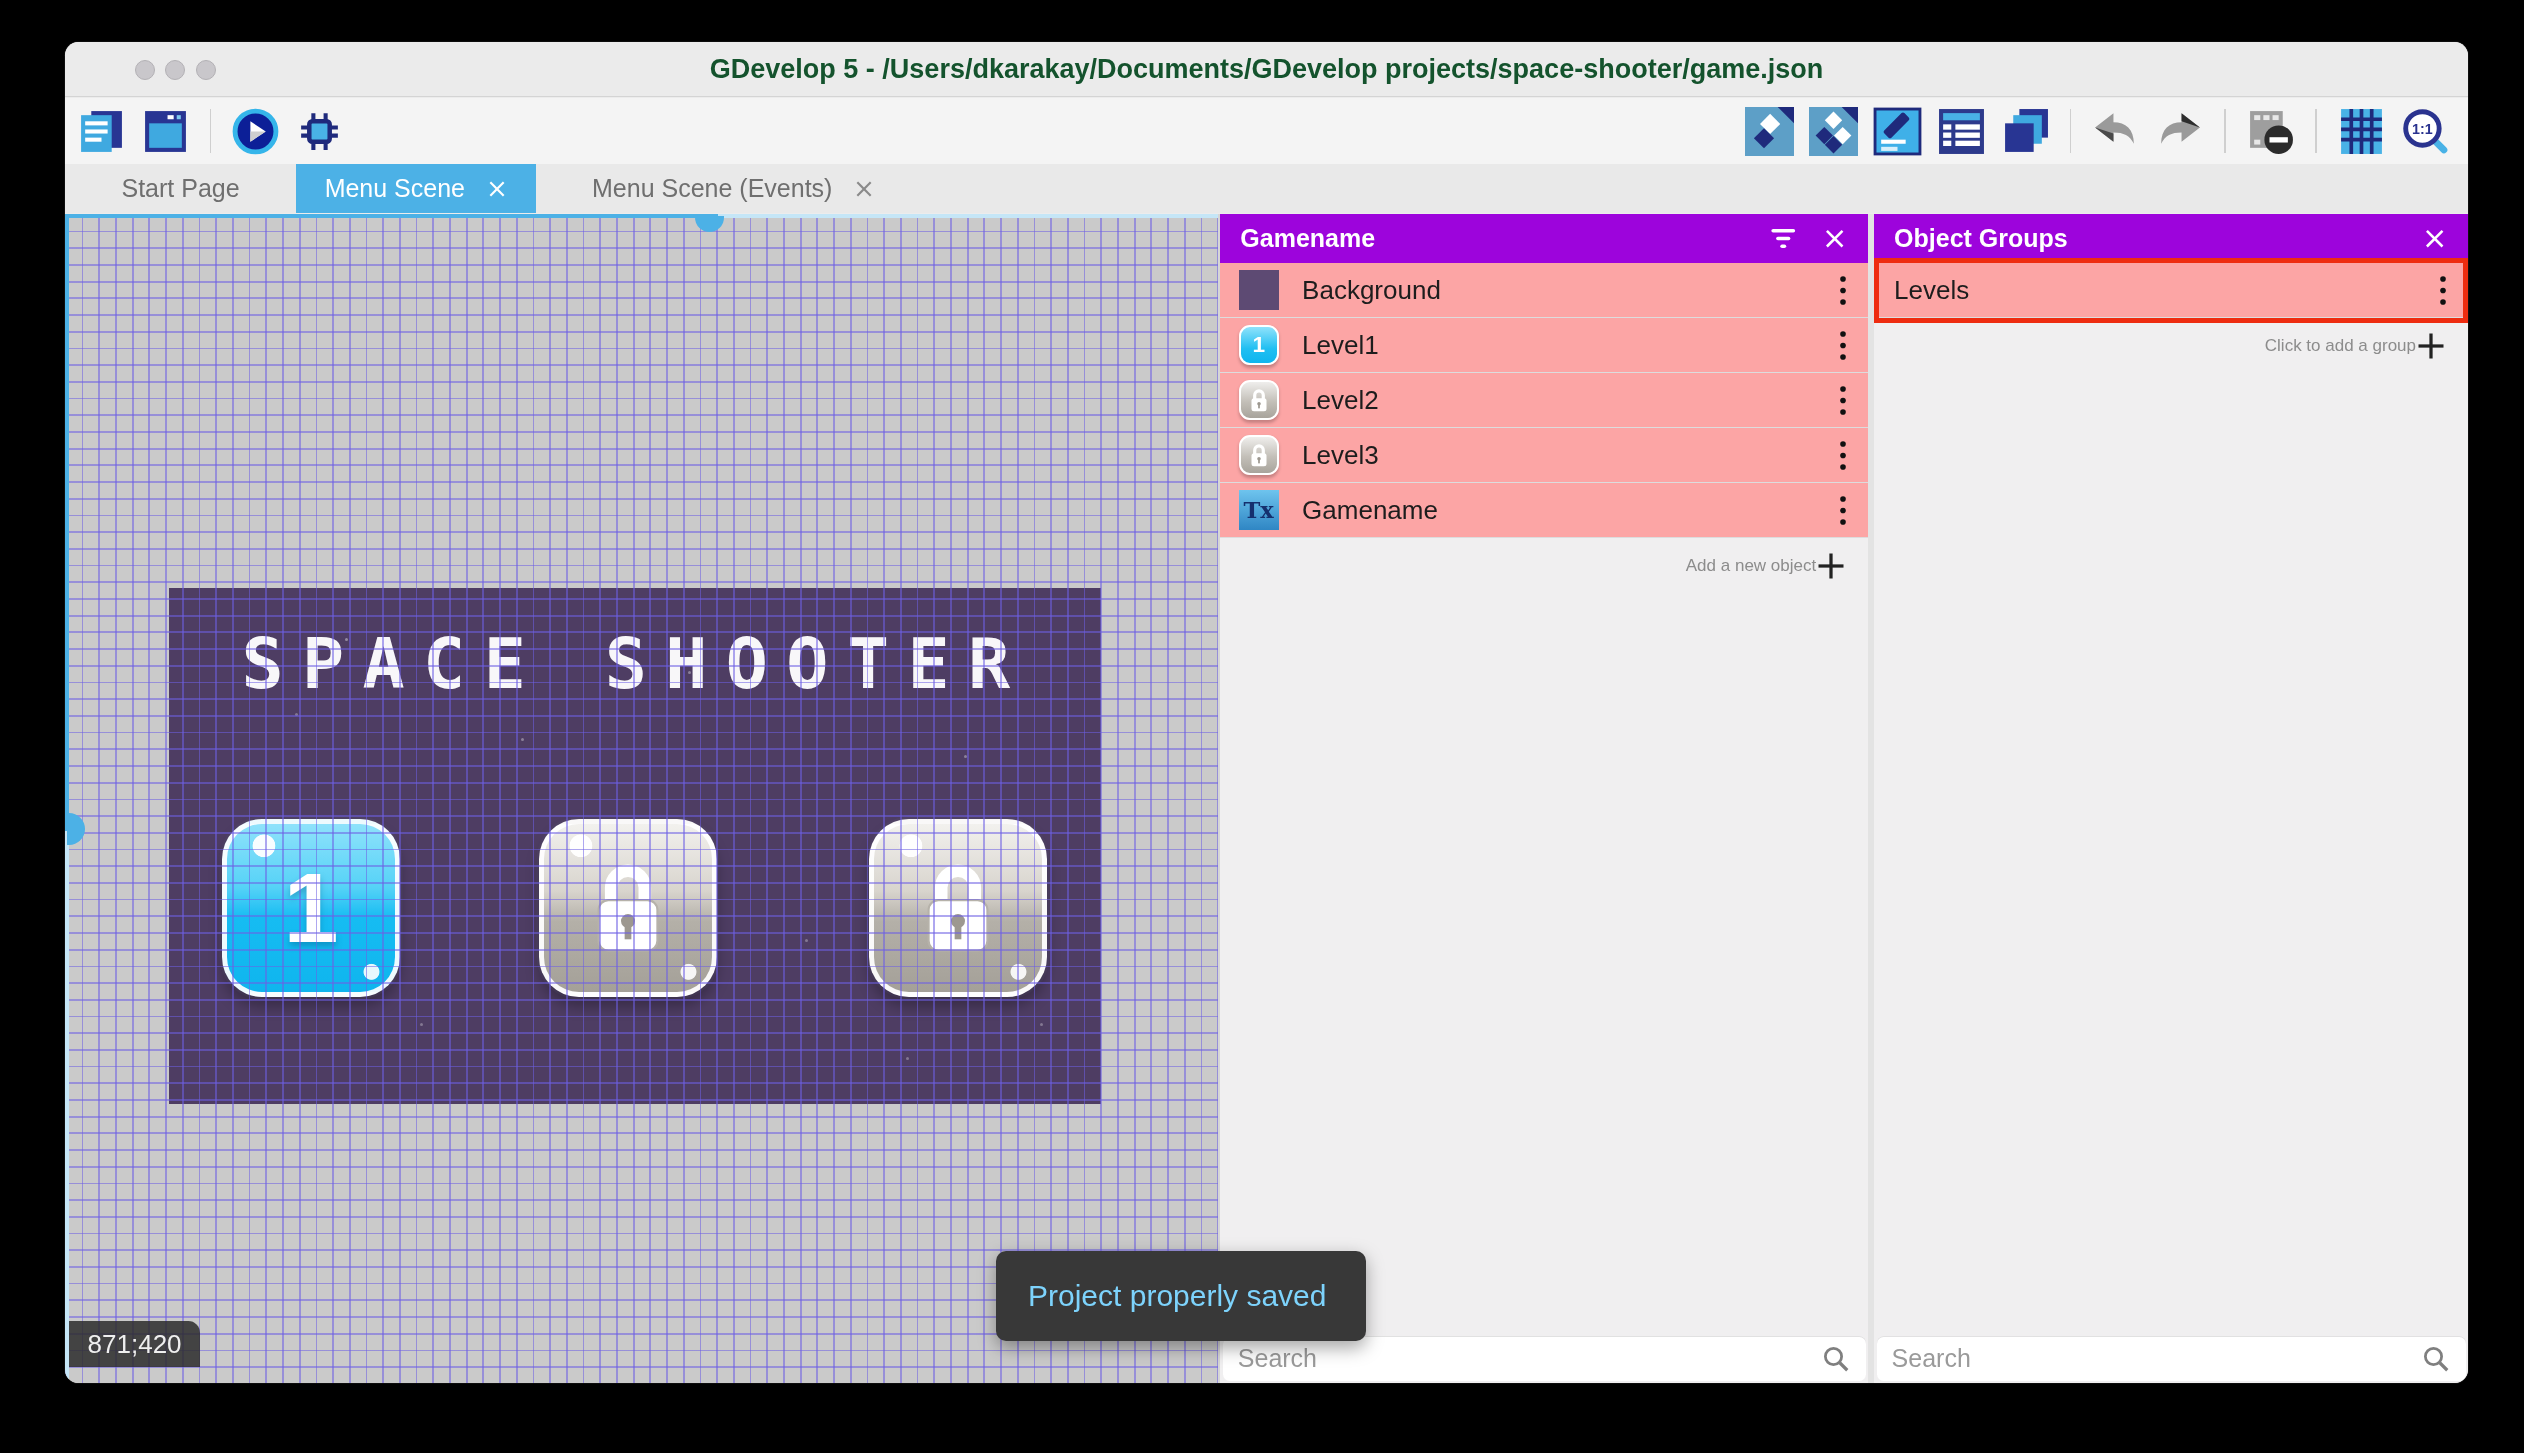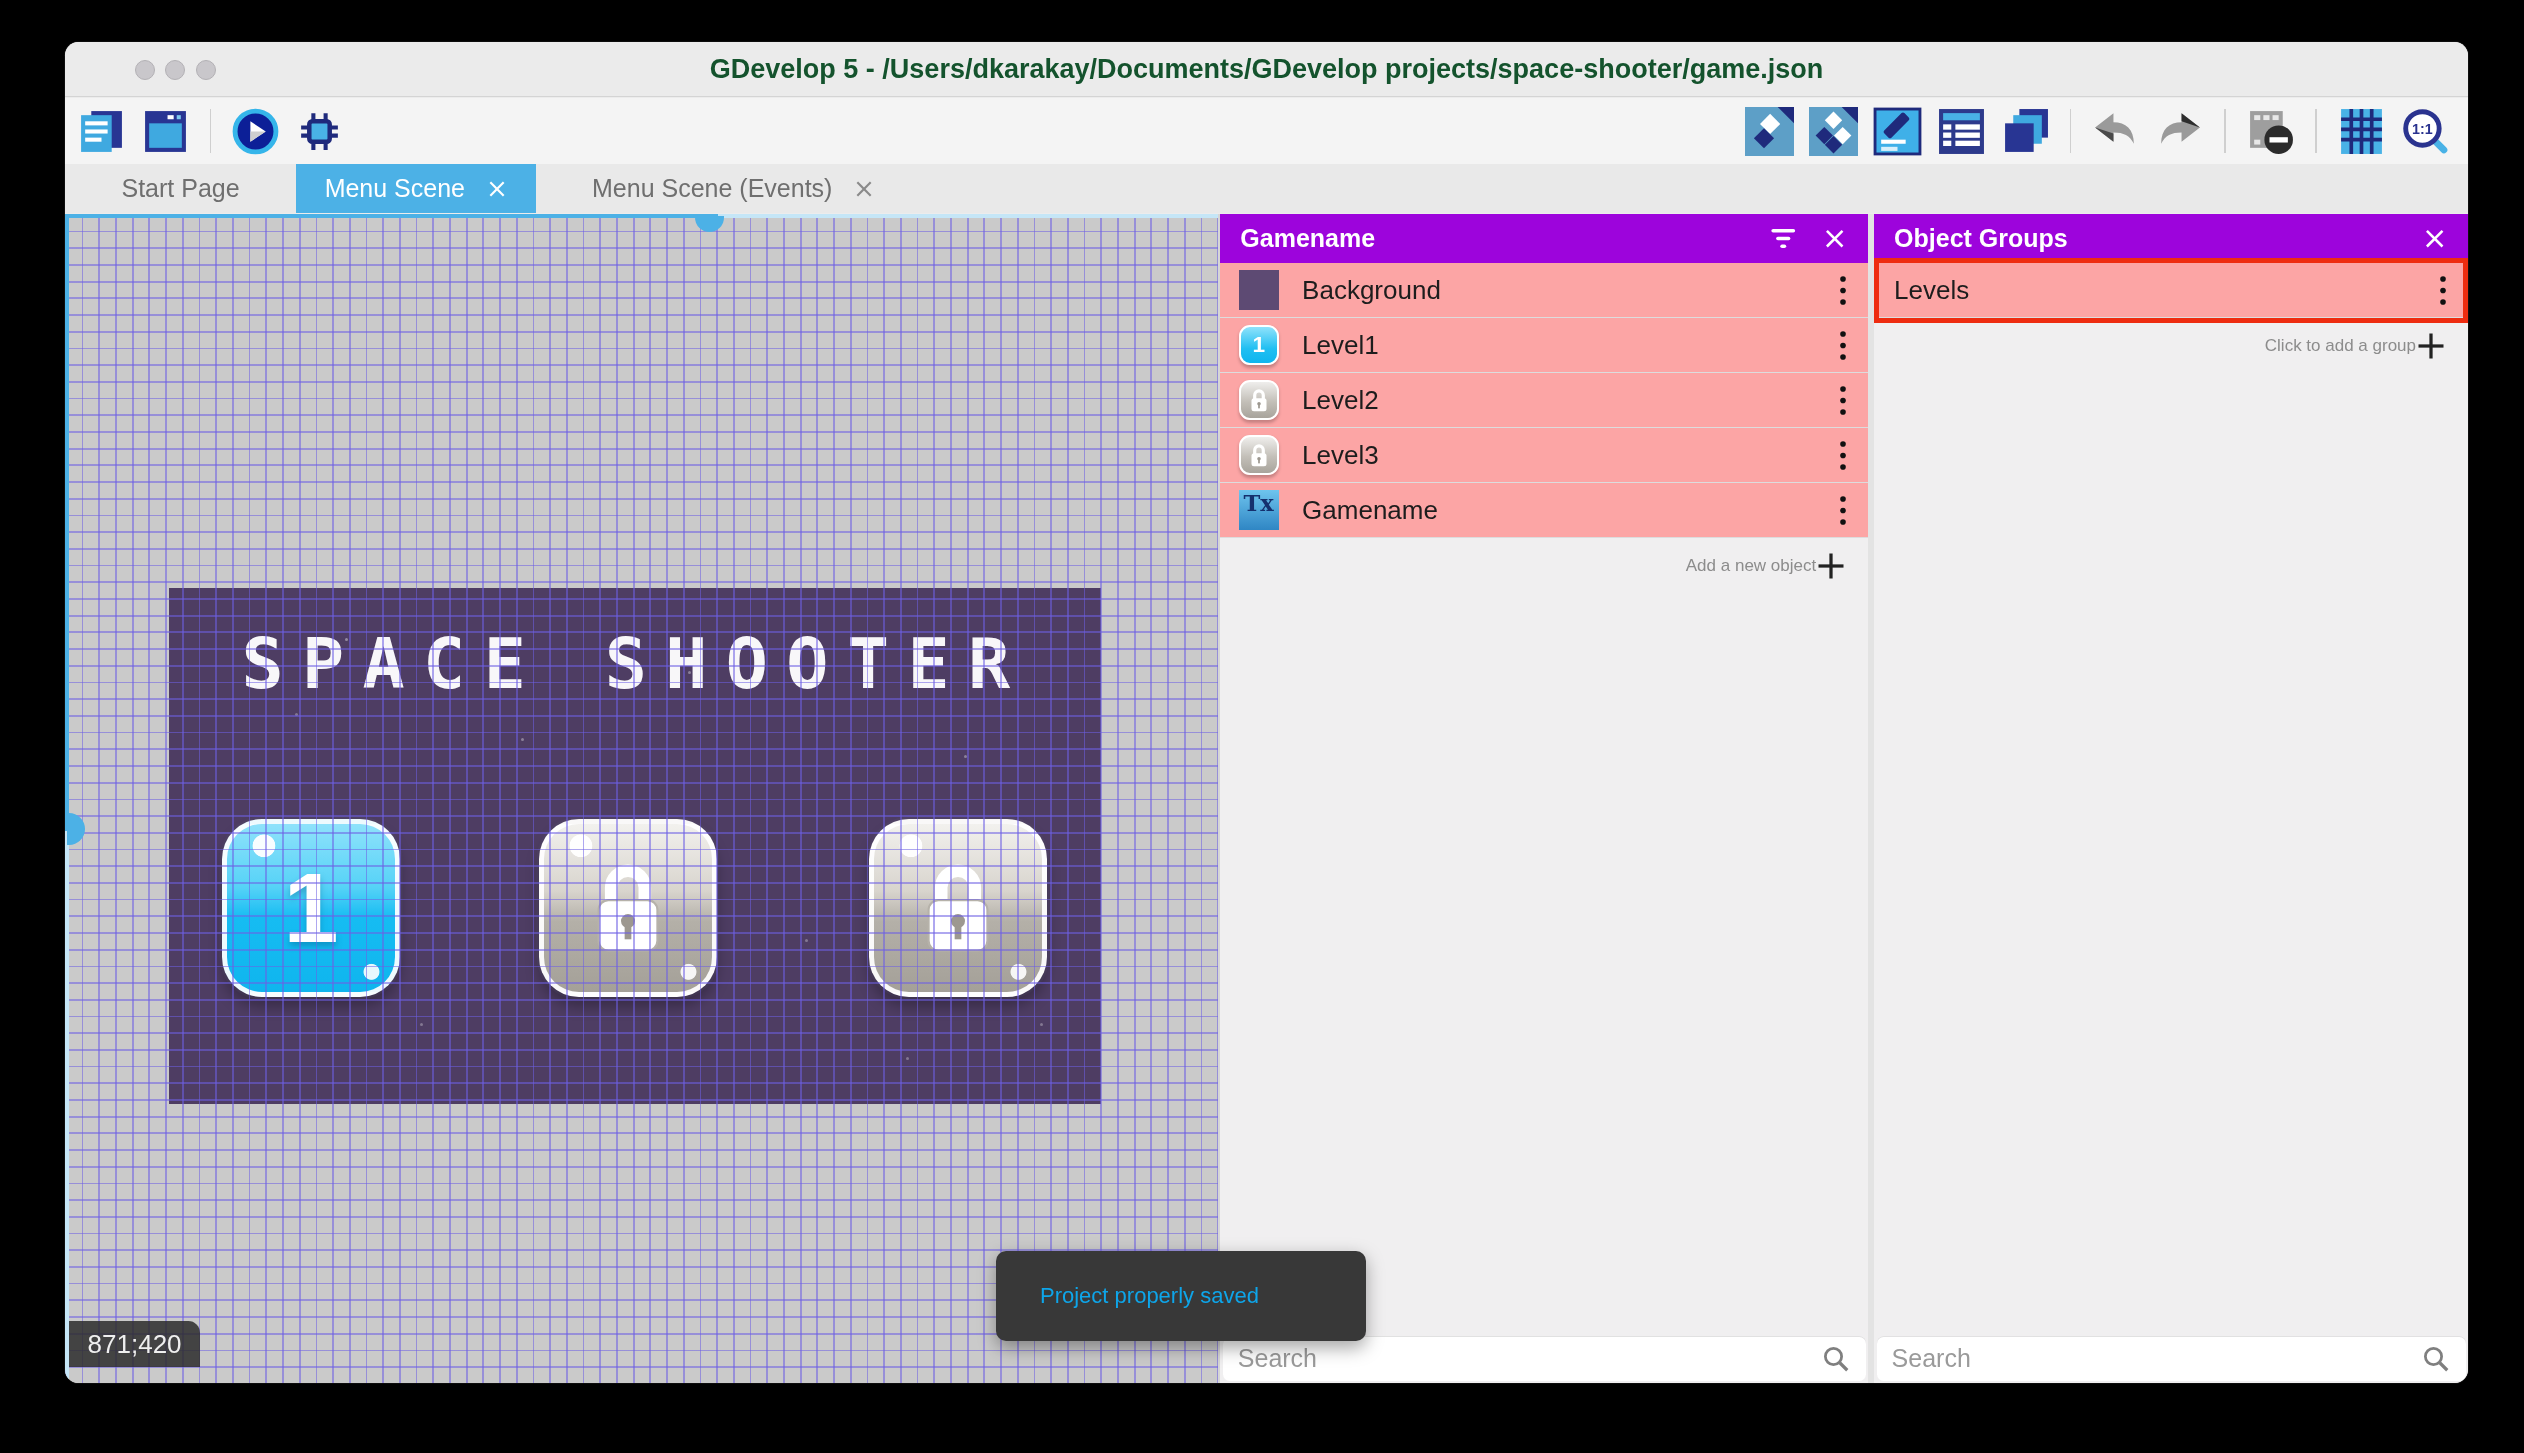--- a/index.html
+++ b/index.html
@@ -104,42 +104,42 @@
   .row-label { font-size:26px; color:#1d1d1d; }
   .obj-label { margin-left:23.4px; }
   .kebab { margin-left:auto; margin-right:20px; width:10px; height:33px; }
   .thumb { width:40px; height:40px; margin-left:18.4px; flex:0 0 auto; }
   .thumb-bg { background:#5d4a73; }
   .thumb-btn { border-radius:11px; border:2.5px solid #fff; display:flex; align-items:center;
                justify-content:center; box-shadow:0 2.5px 3.3px rgba(0,0,0,.22); }
   .thumb-blue { background:linear-gradient(180deg,#8fe2fb,#21bff2 60%,#0fb5ee); }
   .thumb-gray { background:linear-gradient(180deg,#efeeec,#c3bfb8 55%,#a8a49c); }
   .thumb-num { font-size:22.6px; font-weight:bold; color:#fff; }
-  .thumb-text { background:linear-gradient(180deg,#6ec4ee,#2f86c4); display:flex; 
+  .thumb-text { background:linear-gradient(180deg,#6ec4ee,#2f86c4); display:flex; align-items:center;
                 justify-content:center; font-family:"DejaVu Serif", serif; font-weight:bold;
                 font-size:22.6px; color:#15306e; }
   .add-row { height:55px; display:flex; align-items:center; background:#f0eff0; }
   .add-label { flex:1; text-align:right; font-size:17px; color:#8c8c8c; padding-left:50px; }
   .plus { width:30px; height:30px; margin-right:22px; flex:0 0 auto; }
 
   .highlight-box { position:absolute; left:0; right:0; top:44px; height:65px;
                    border:5px solid #ee2c10; z-index:6; pointer-events:none; }
 
   .search-bar { position:absolute; left:2.5px; right:2.5px; bottom:2.5px; height:44px; background:#fff;
                 border-radius:6.7px; box-shadow:0 -0.8px 0 #ddd; display:flex; align-items:center; }
   .search-input { flex:1; border:none; outline:none; font-size:25px; color:#333; padding:0 0 0 15px;
                   background:transparent; font-family:"Liberation Sans", sans-serif; }
   .search-input::placeholder { color:#9a9a9a; }
   .search-icon { width:30px; height:30px; margin-right:15px; flex:0 0 auto; }
 
   
   .toast { position:absolute; left:931px; top:1209px; width:370px; height:90px; z-index:40;
            background:#383838; border-radius:10px; display:flex; align-items:center;
            box-shadow:0 6.7px 18.4px rgba(0,0,0,.35); }
-  .toast-msg { color:#0ea5e9; font-size:22px; padding-left:44px; }
+  .toast-msg { color:#7dd3fc; font-size:30px; padding-left:32px; }
 </style>
 </head>
 <body>
 
 <div class="window">
 
   <div class="titlebar">
     <div class="traffic t1"></div>
     <div class="traffic t2"></div>
     <div class="traffic t3"></div>

